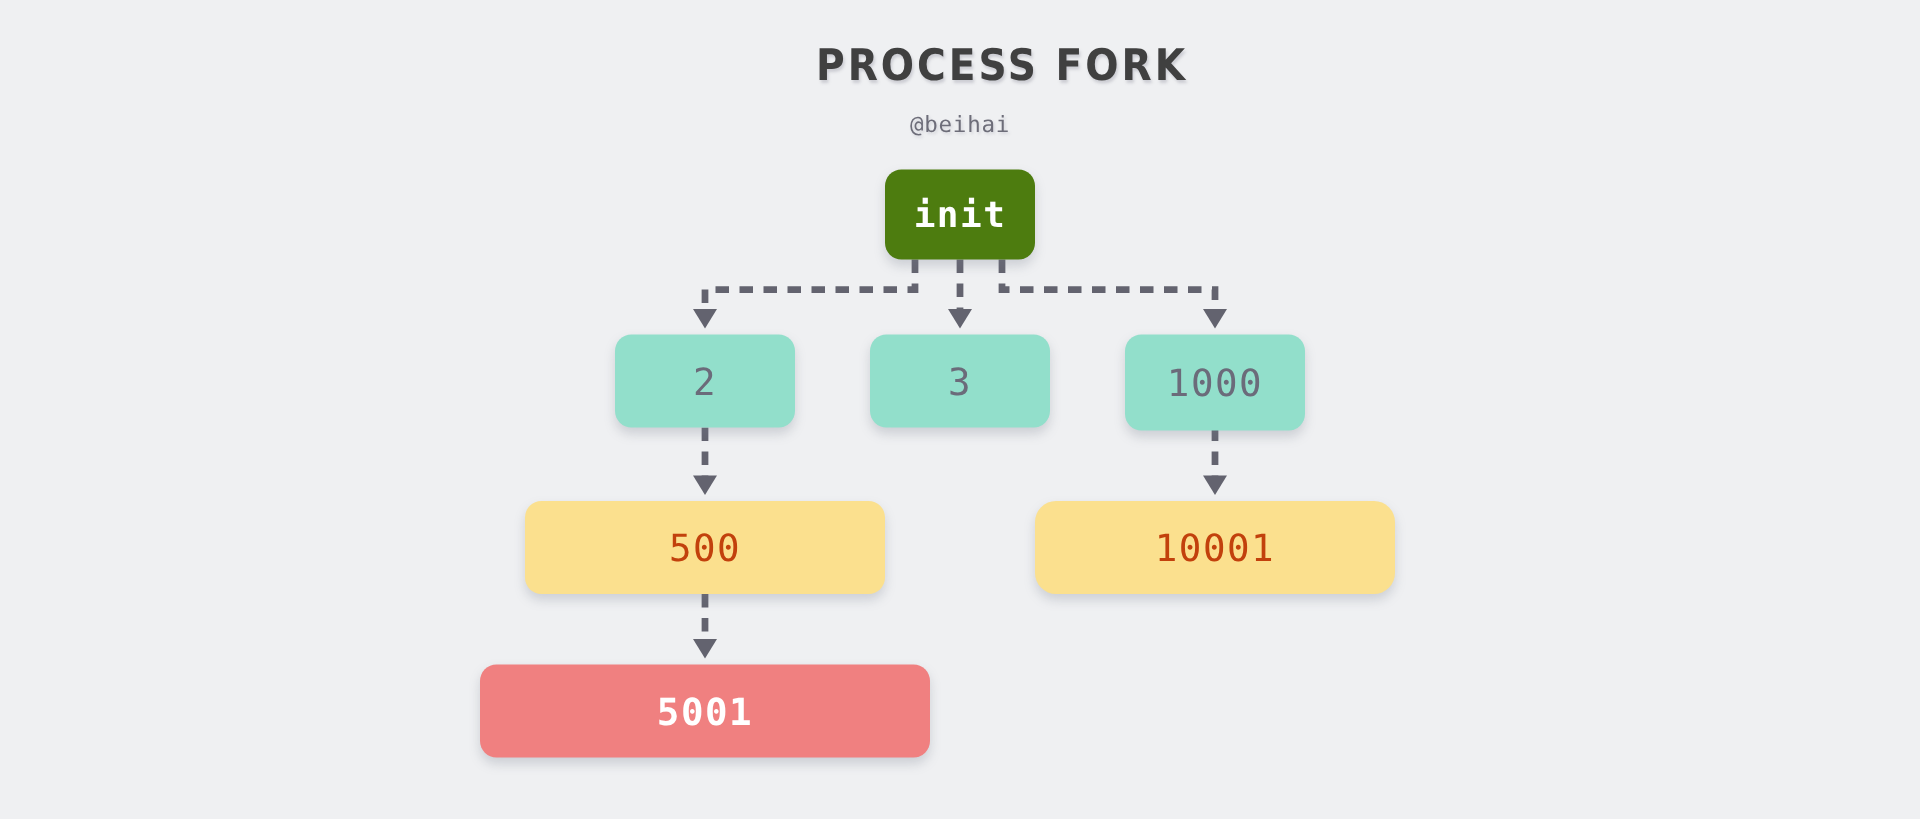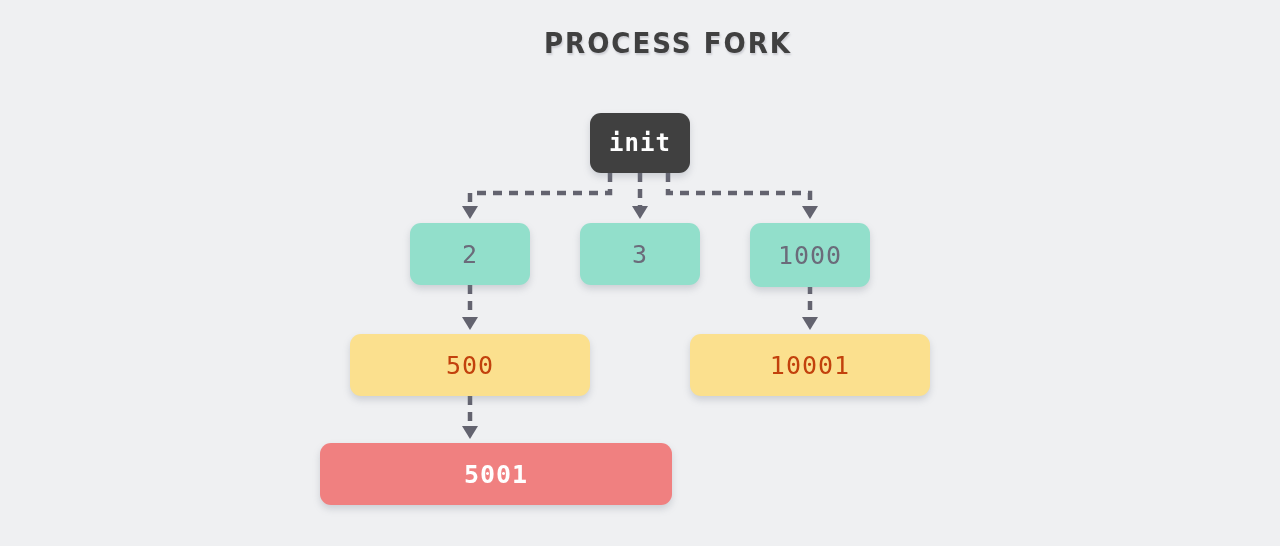--- a/index.html
+++ b/index.html
@@ -68,21 +68,21 @@
     display: flex;
     align-items: center;
     justify-content: center;
     font-family: "DejaVu Sans Mono", monospace;
     font-size: 25px;
     letter-spacing: 1px;
     box-shadow: 0 4px 7px rgba(120,125,140,0.28);
     user-select: none;
   }
   .node.init {
-    background: #404040;
+    background: #4d7c0f;
     color: #ffffff;
     font-size: 24px;
     font-weight: 700;
   }
   .node.teal {
     background: #92dfcb;
     color: #6b6b7a;
     font-weight: 400;
   }
   .node.yellow {
@@ -96,20 +96,21 @@
     font-weight: 700;
   }
 </style>
 </head>
 <body>
 
 <div id="stage">
 
   <div id="title">PROCESS FORK</div>
 
+  <div id="subtitle">@beihai</div>
 
   <svg id="edges" viewBox="0 0 1280 546">
       <path d="M 610 173 L 610 193 L 470 193 L 470 210" fill="none" stroke="#63636f" stroke-width="4.5" stroke-dasharray="9 7" stroke-linecap="butt"></path>
       <path d="M 640 173 L 640 210" fill="none" stroke="#63636f" stroke-width="4.5" stroke-dasharray="9 7" stroke-linecap="butt"></path>
       <path d="M 668 173 L 668 193 L 810 193 L 810 210" fill="none" stroke="#63636f" stroke-width="4.5" stroke-dasharray="9 7" stroke-linecap="butt"></path>
       <path d="M 470 285 L 470 321" fill="none" stroke="#63636f" stroke-width="4.5" stroke-dasharray="9 7" stroke-linecap="butt"></path>
       <path d="M 810 285 L 810 321" fill="none" stroke="#63636f" stroke-width="4.5" stroke-dasharray="9 7" stroke-linecap="butt"></path>
       <path d="M 470 396 L 470 430" fill="none" stroke="#63636f" stroke-width="4.5" stroke-dasharray="9 7" stroke-linecap="butt"></path>
       <polygon points="462,206 478,206 470,219" fill="#63636f"></polygon>
       <polygon points="632,206 648,206 640,219" fill="#63636f"></polygon>
@@ -118,17 +119,17 @@
       <polygon points="802,317 818,317 810,330" fill="#63636f"></polygon>
       <polygon points="462,426 478,426 470,439" fill="#63636f"></polygon>
     </svg>
 
   <div id="nodes-layer">
       <div class="node init" style="left: 590px; top: 113px; width: 100px; height: 60px;">init</div>
       <div class="node teal" style="left: 410px; top: 223px; width: 120px; height: 62px;">2</div>
       <div class="node teal" style="left: 580px; top: 223px; width: 120px; height: 62px;">3</div>
       <div class="node teal" style="left: 750px; top: 223px; width: 120px; height: 64px;">1000</div>
       <div class="node yellow" style="left: 350px; top: 334px; width: 240px; height: 62px;">500</div>
-      <div class="node yellow" style="left: 690px; top: 334px; width: 240px; height: 62px;">10001</div>
-      <div class="node red" style="left: 320px; top: 443px; width: 352px; height: 62px;">5001</div>
+      <div class="node yellow" style="left: 690px; top: 334px; width: 240px; height: 62px; border-radius: 14px;">10001</div>
+      <div class="node red" style="left: 320px; top: 443px; width: 300px; height: 62px;">5001</div>
     </div>
 
 </div>
 
 </body></html>

